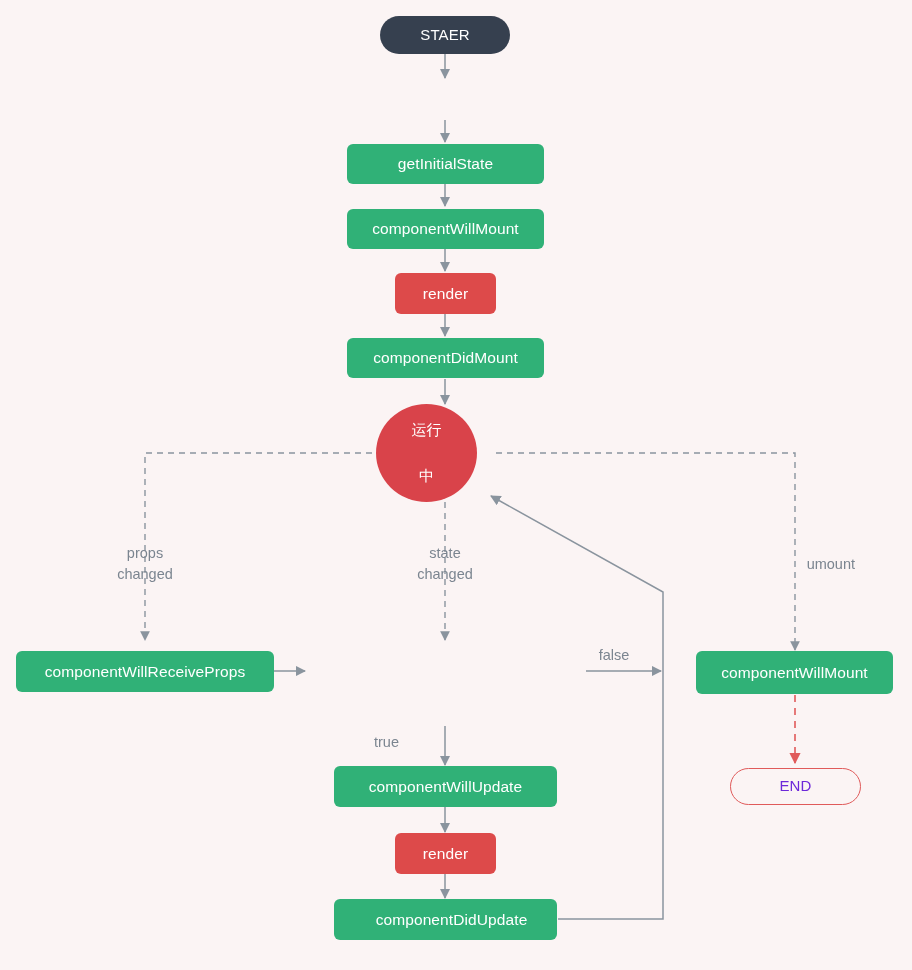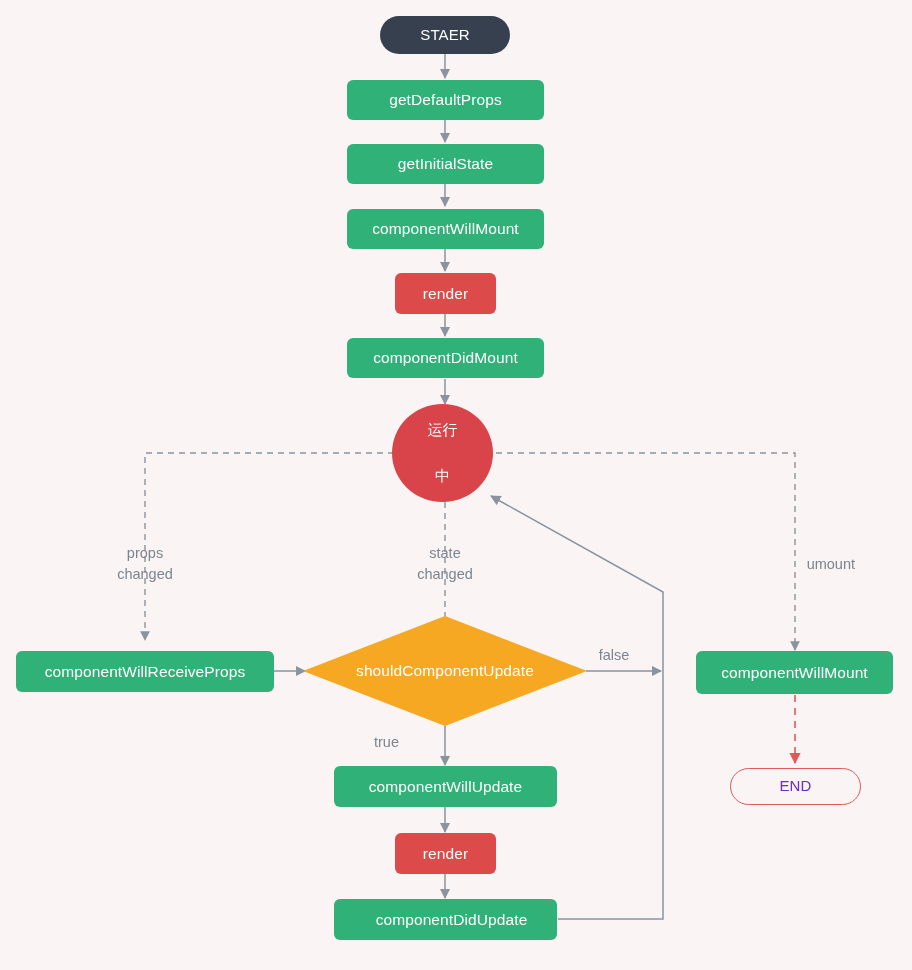--- a/index.html
+++ b/index.html
@@ -138,53 +138,46 @@
       <path d="M 445 874 L 445 898" marker-end="url(#arrow)"></path>
 
       <path d="M 558 919 L 663 919 L 663 592 L 491 496" marker-end="url(#arrow)"></path>
     </g>
   </svg>
 
   <div class="node start" style="left:380px; top:16px; width:130px; height:38px;">
     <span>STAER</span>
   </div>
 
-  <div class="node process" style="left:347px; top:80px; width:197px; height:40px;">
-    <span>getDefaultProps</span>
-  </div>
 
   <div class="node process" style="left:347px; top:144px; width:197px; height:40px;">
     <span>getInitialState</span>
   </div>
 
   <div class="node process" style="left:347px; top:209px; width:197px; height:40px;">
     <span>componentWillMount</span>
   </div>
 
   <div class="node render" style="left:395px; top:273px; width:101px; height:41px;">
     <span>render</span>
   </div>
 
   <div class="node process" style="left:347px; top:338px; width:197px; height:40px;">
     <span>componentDidMount</span>
   </div>
 
-  <div class="node circle" style="left:392px; top:404px; width:101px; height:98px;gap:27px;">
+  <div class="node circle" style="left:376px; top:404px; width:101px; height:98px;gap:27px;">
     <span>运行</span>
     <span>中</span>
   </div>
 
   <div class="node process" style="left:16px; top:651px; width:258px; height:41px;">
     <span>componentWillReceiveProps</span>
   </div>
 
-  <div class="node decision" style="left:303px; top:616px; width:284px; height:110px;">
-    <div class="decision-shape"></div>
-    <span>shouldComponentUpdate</span>
-  </div>
 
   <div class="node process" style="left:696px; top:651px; width:197px; height:43px;">
     <span>componentWillMount</span>
   </div>
 
   <div class="node end" style="left:730px; top:768px; width:131px; height:37px;">
     <span>END</span>
   </div>
 
   <div class="node process" style="left:334px; top:766px; width:223px; height:41px;align-items:center;">

